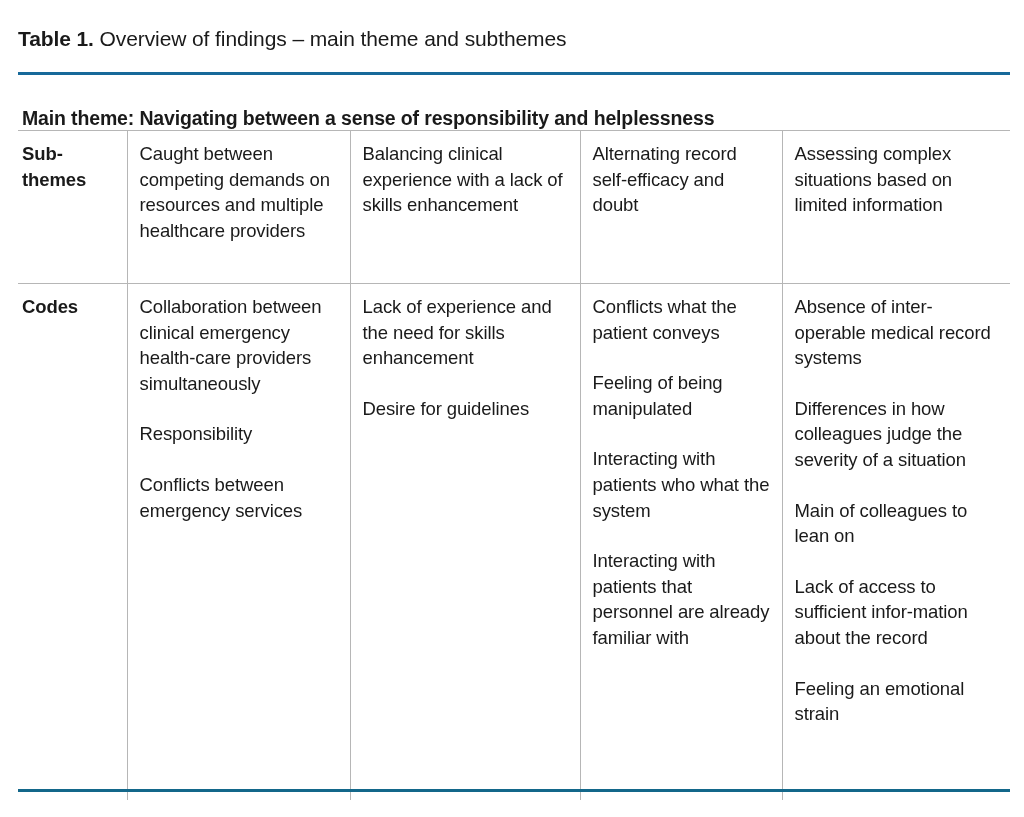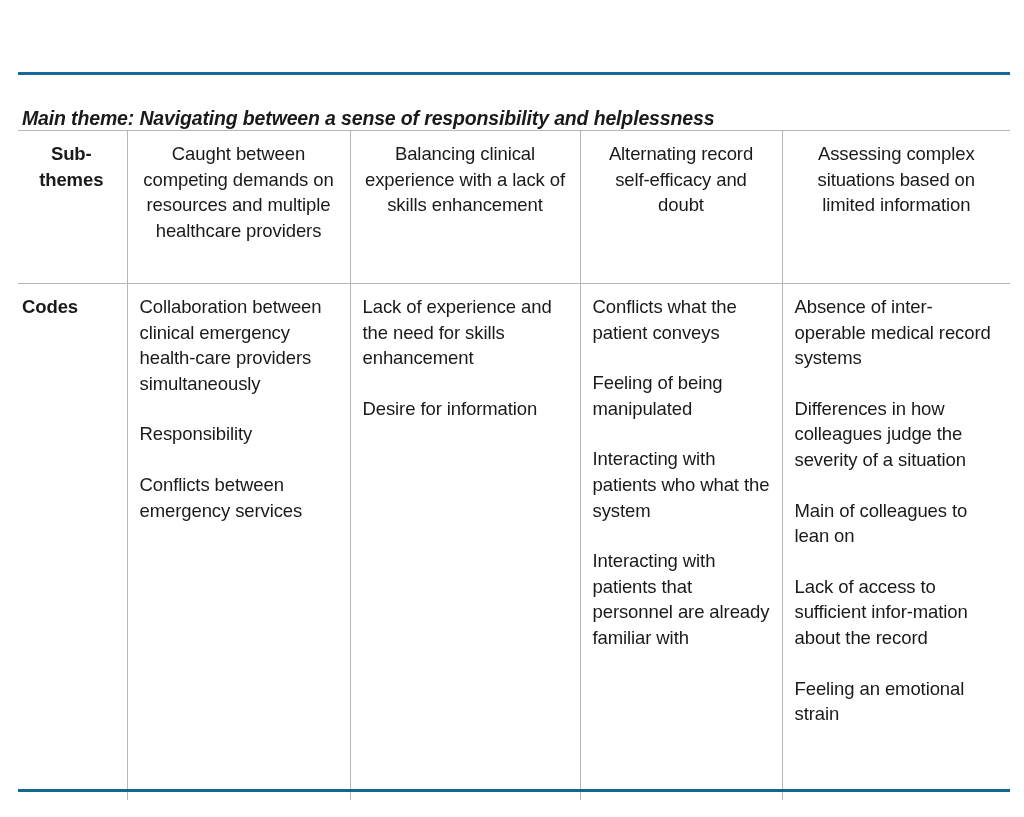--- a/index.html
+++ b/index.html
@@ -60,21 +60,20 @@
   
   .main-theme {
     position: absolute;
     left: 22px;
     top: 106px;
     font-size: 19.5px;
     line-height: 24px;
     font-weight: bold;
     letter-spacing: -0.15px;
     white-space: nowrap;
-    font-style: italic;
   }
 
   
   .table-wrap {
     position: absolute;
     left: 18px;
     top: 130px;
     width: 992px;
   }
 
@@ -97,21 +96,20 @@
 
   table.findings td.rowlabel {
     border-left: none;
     font-weight: bold;
     padding-left: 4px;
     padding-right: 6px;
   }
 
   table.findings tr.row-subthemes td {
     height: 130px;
-    text-align: center;
   }
   table.findings tr.row-codes td {
     height: 490px;
     padding-bottom: 16px;
   }
 
   .cell-lines p {
     margin: 0 0 25px 0;
   }
   .cell-lines p:last-child {
@@ -123,20 +121,23 @@
   col.c-1 { width: 223px; }
   col.c-2 { width: 230px; }
   col.c-3 { width: 202px; }
   col.c-4 { width: 228px; }
 </style>
 </head>
 <body>
 
 <div class="page">
 
+  <div class="caption">
+    <span class="caption-label">Table 1.</span><span class="caption-text"> Overview of findings – main theme and subthemes</span>
+  </div>
 
   <div class="rule-top"></div>
 
   <div class="main-theme">Main theme: Navigating between a sense of responsibility and helplessness</div>
 
   <div class="table-wrap">
     <table class="findings">
       <colgroup>
         <col class="c-label">
         <col class="c-1">
@@ -154,21 +155,21 @@
         </tr>
         <tr class="row-codes">
           <td class="rowlabel">Codes</td>
           <td class="cell-lines">
             <p>Collaboration between clinical emergency health-care providers simultaneously</p>
             <p>Responsibility</p>
             <p>Conflicts between emergency services</p>
           </td>
           <td class="cell-lines">
             <p>Lack of experience and the need for skills enhancement</p>
-            <p>Desire for information</p>
+            <p>Desire for guidelines</p>
           </td>
           <td class="cell-lines">
             <p>Conflicts what the patient conveys</p>
             <p>Feeling of being manipulated</p>
             <p>Interacting with patients who what the system</p>
             <p>Interacting with patients that personnel are already familiar with</p>
           </td>
           <td class="cell-lines">
             <p>Absence of inter-operable medical record systems</p>
             <p>Differences in how colleagues judge the severity of a situation</p>

